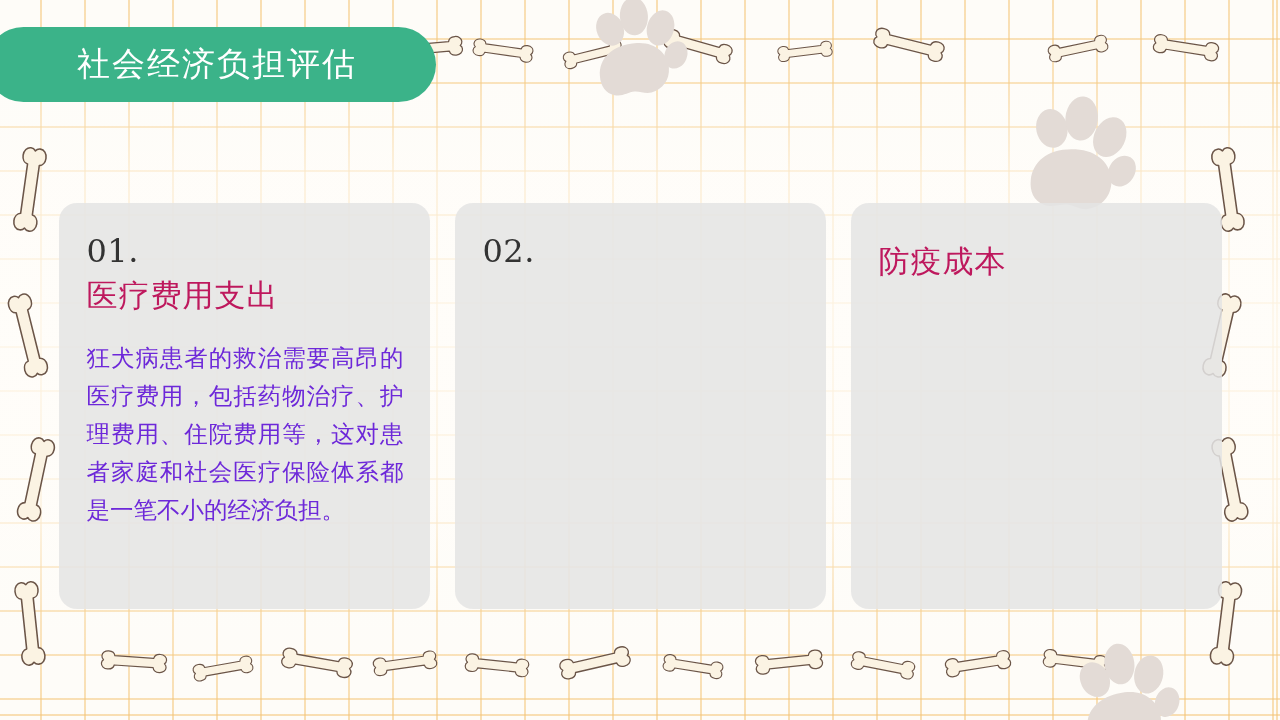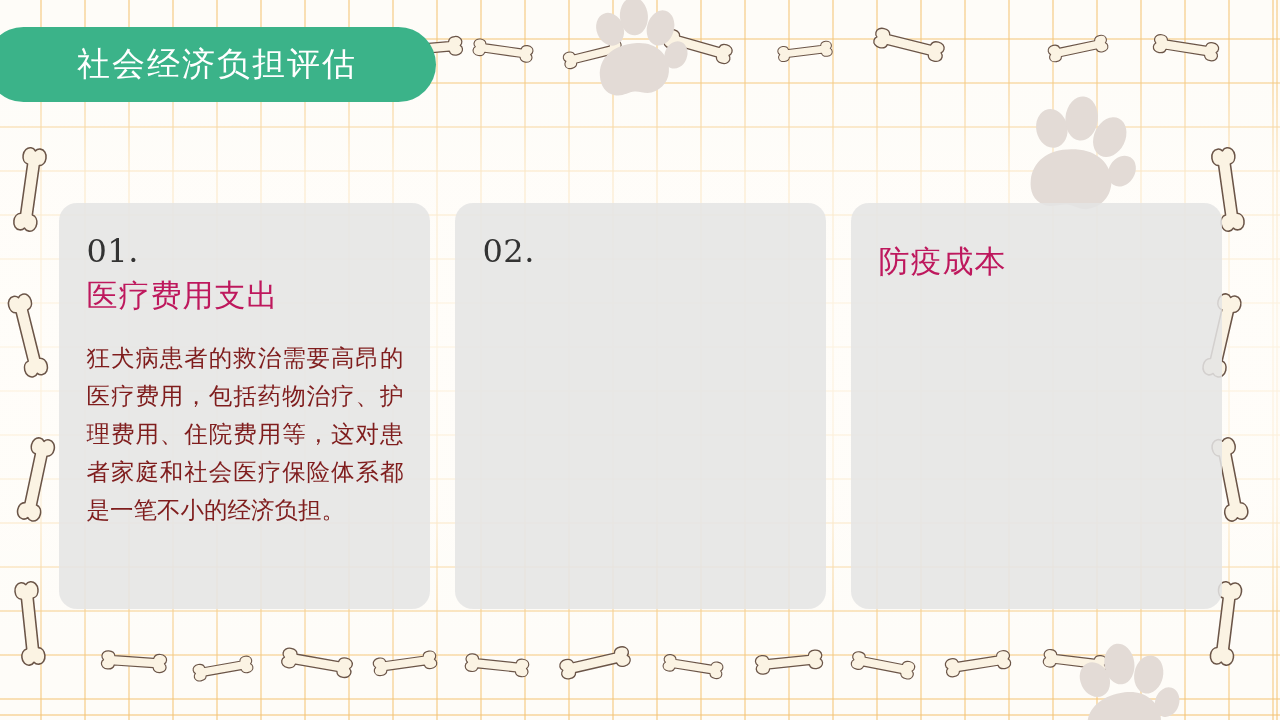--- a/index.html
+++ b/index.html
@@ -87,21 +87,21 @@
     font-size:31px;
     color:#be185d;
     margin-top:6px;
     font-family:"Liberation Serif", serif;
     letter-spacing:1px;
   }
   .card-body{
     margin-top:22px;
     font-size:23.5px;
     line-height:1.62;
-    color:#7f1d1d;
+    color:#6d28d9;
     text-align:justify;
     text-justify:inter-character;
     font-family:"Liberation Serif", serif;
   }
 </style>
 </head>
 <body>
 
 <div id="grid-layer"></div>
 <div id="grid-fade"></div>

